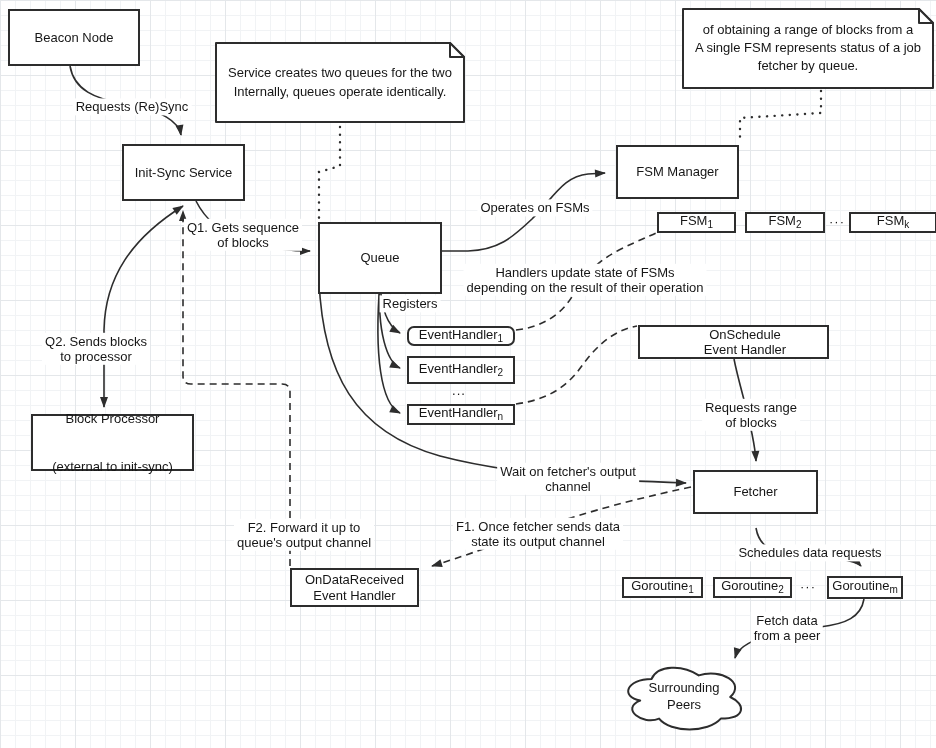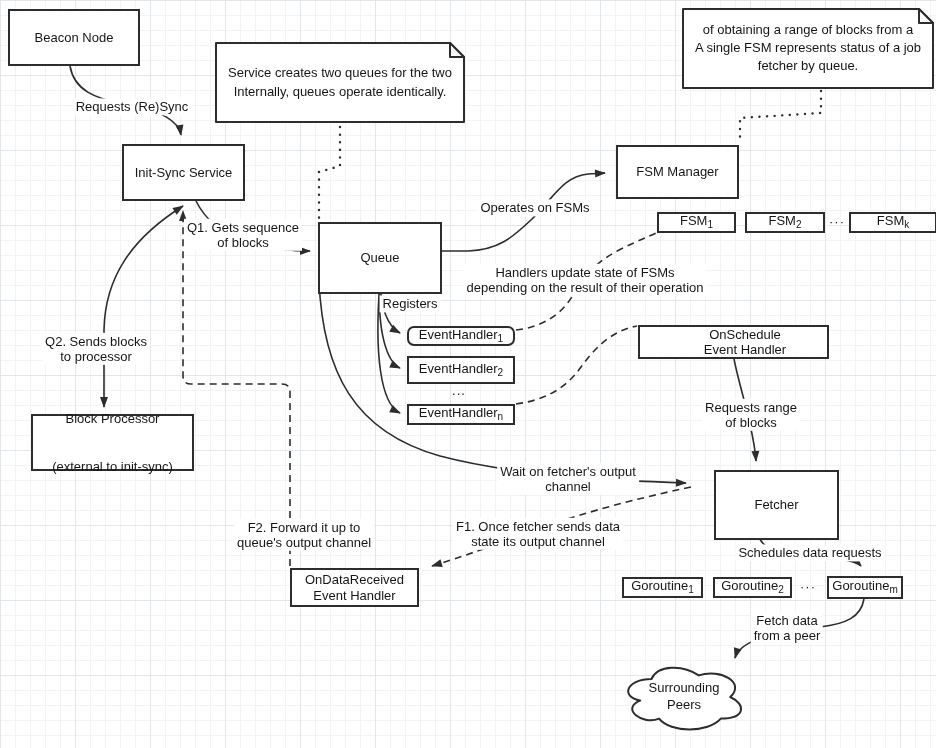--- a/index.html
+++ b/index.html
@@ -140,21 +140,21 @@
   <div class="node" style="left:638px;top:325px;width:191px;height:34px;line-height:1.18;padding-left:23px;">
     <span>OnSchedule</span>
     <span>Event Handler</span>
   </div>
 
   <div class="node" style="left:31px;top:414px;width:163px;height:57px;gap:32px;">
     <span>Block Processor</span>
     <span>(external to init-sync)</span>
   </div>
 
-  <div class="node" style="left:693px;top:470px;width:125px;height:70px;margin-left:21px;">
+  <div class="node" style="left:693px;top:470px;width:125px;height:44px;">
     <span>Fetcher</span>
   </div>
 
   <div class="node" style="left:290px;top:568px;width:129px;height:39px;line-height:1.2;">
     <span>OnDataReceived</span>
     <span>Event Handler</span>
   </div>
 
   <div class="node" style="left:622px;top:577px;width:81px;height:21px;">
     <span><span>Goroutine</span><span class="sub">1</span></span>

